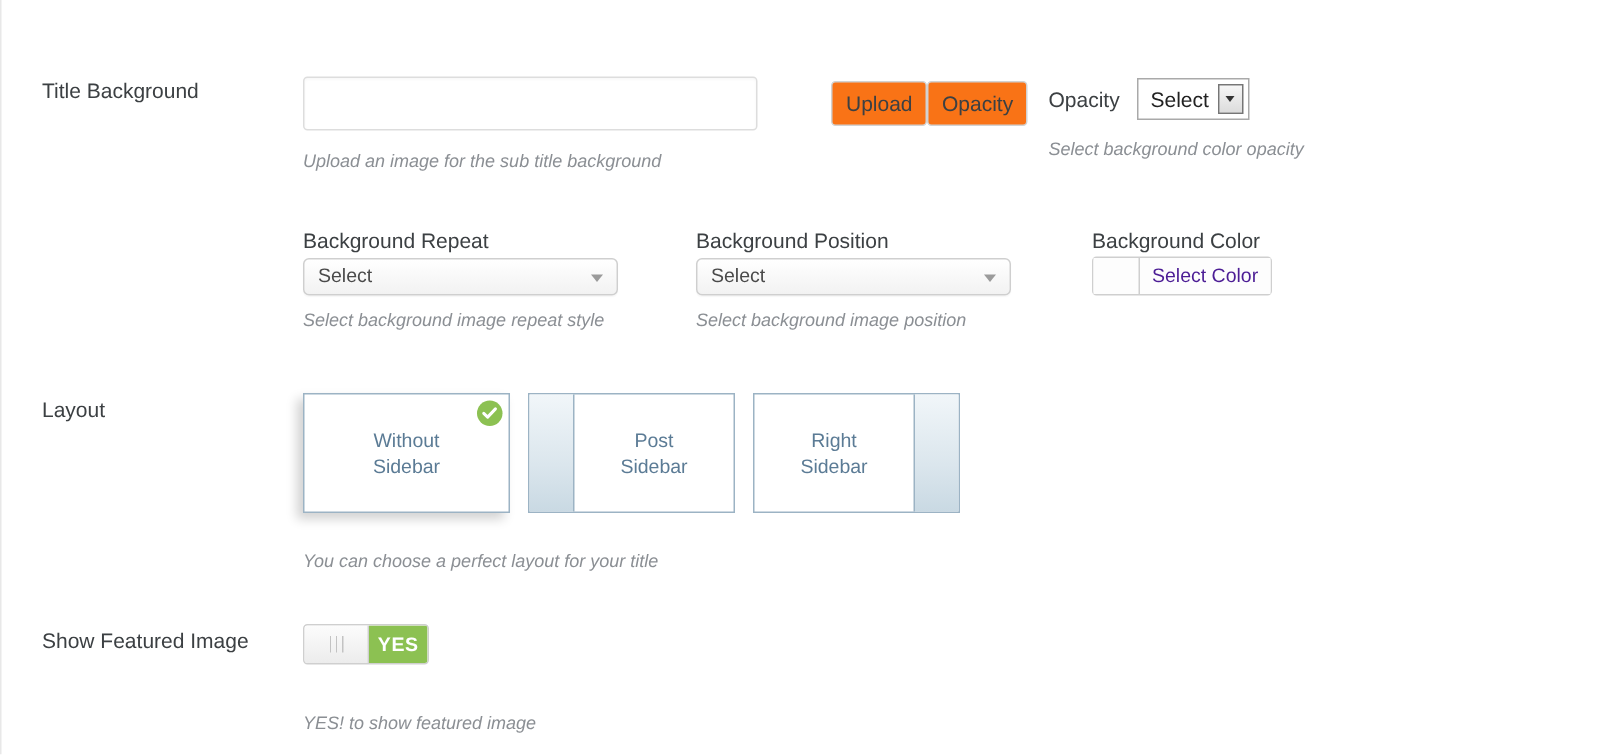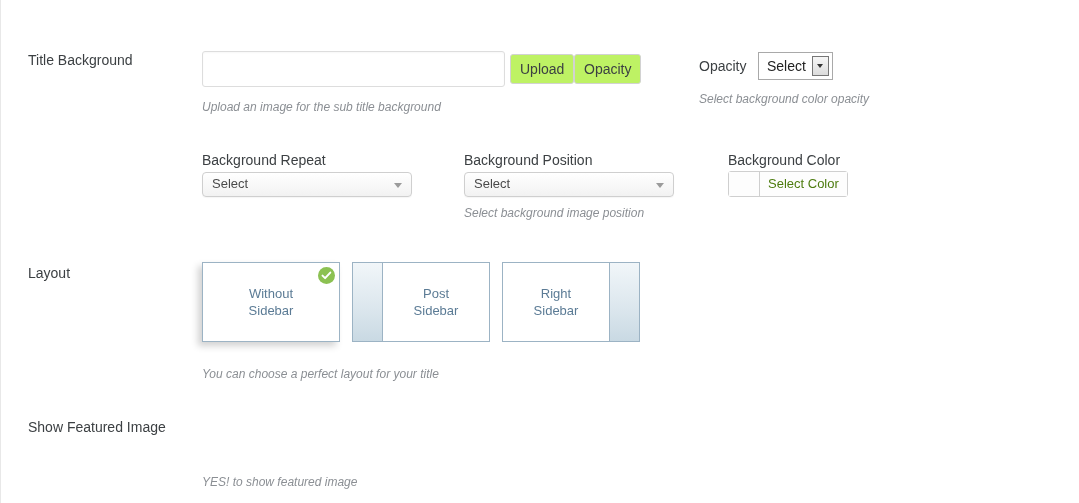--- a/index.html
+++ b/index.html
@@ -105,29 +105,30 @@
     color: #444;
     outline: none;
     box-shadow: inset 0 1px 2px rgba(0,0,0,.035);
   }
 
   
   .btn {
     position: absolute;
     height: 30px;
     box-sizing: border-box;
-    background: #bef264;
+    background: #f97316;
     border: 1px solid #d2d2d2;
     border-radius: 3px;
     font-family: "Liberation Sans", sans-serif;
     font-size: 14px;
     color: #3c4043;
     cursor: pointer;
     padding: 0 9px;
     line-height: 28px;
+    margin-left: 44px;
   }
   .btn-upload { left: 509px; top: 54px; }
   .btn-remove { left: 573px; top: 54px; }
 
   
   .opacity-label { left: 698px; top: 58px; }
   .native-select-wrap {
     position: absolute;
     left: 757px;
     top: 52px;
@@ -211,21 +212,21 @@
     width: 31px;
     height: 24px;
     background: #fdfdfd;
     border-right: 1px solid #cfcfcf;
     box-sizing: border-box;
   }
   .color-btn-text {
     padding: 0 8px;
     font-size: 13px;
     line-height: 24px;
-    color: #4d7c0f;
+    color: #4c1d95;
     background: #fdfdfd;
   }
 
   
   .layout-options {
     position: absolute;
     left: 201px;
     top: 262px;
   }
   .layout-box {
@@ -344,20 +345,21 @@
       <span class="native-select-btn"></span>
     </div>
 
     <div class="help-text opacity-help">Select background color opacity</div>
 
     <div class="field-label" style="left:201px; top:152px;">Background Repeat</div>
     <div class="styled-select" style="left:201px; top:172px; width:210px;">
       <span class="ss-text">Select</span>
       <span class="ss-arrow"></span>
     </div>
+    <div class="help-text" style="left:201px; top:206px;">Select background image repeat style</div>
 
     <div class="field-label" style="left:463px; top:152px;">Background Position</div>
     <div class="styled-select" style="left:463px; top:172px; width:210px;">
       <span class="ss-text">Select</span>
       <span class="ss-arrow"></span>
     </div>
     <div class="help-text" style="left:449px; top:206px;margin-left:14px;">Select background image position</div>
 
     <div class="field-label" style="left:727px; top:152px;">Background Color</div>
     <div class="color-picker">
@@ -402,17 +404,23 @@
         </div>
         <div class="layout-sidebar right"></div>
       </div>
 
     </div>
 
     <div class="help-text" style="left:201px; top:367px;">You can choose a perfect layout for your title</div>
 
     <div class="row-label" style="top:419px;">Show Featured Image</div>
 
+    <div class="toggle">
+      <div class="toggle-handle">
+        <span class="toggle-grip"></span>
+      </div>
+      <div class="toggle-on">YES</div>
+    </div>
 
     <div class="help-text" style="left:201px; top:475px;">YES! to show featured image</div>
 
   </div>
 </div>
 
 </body></html>

